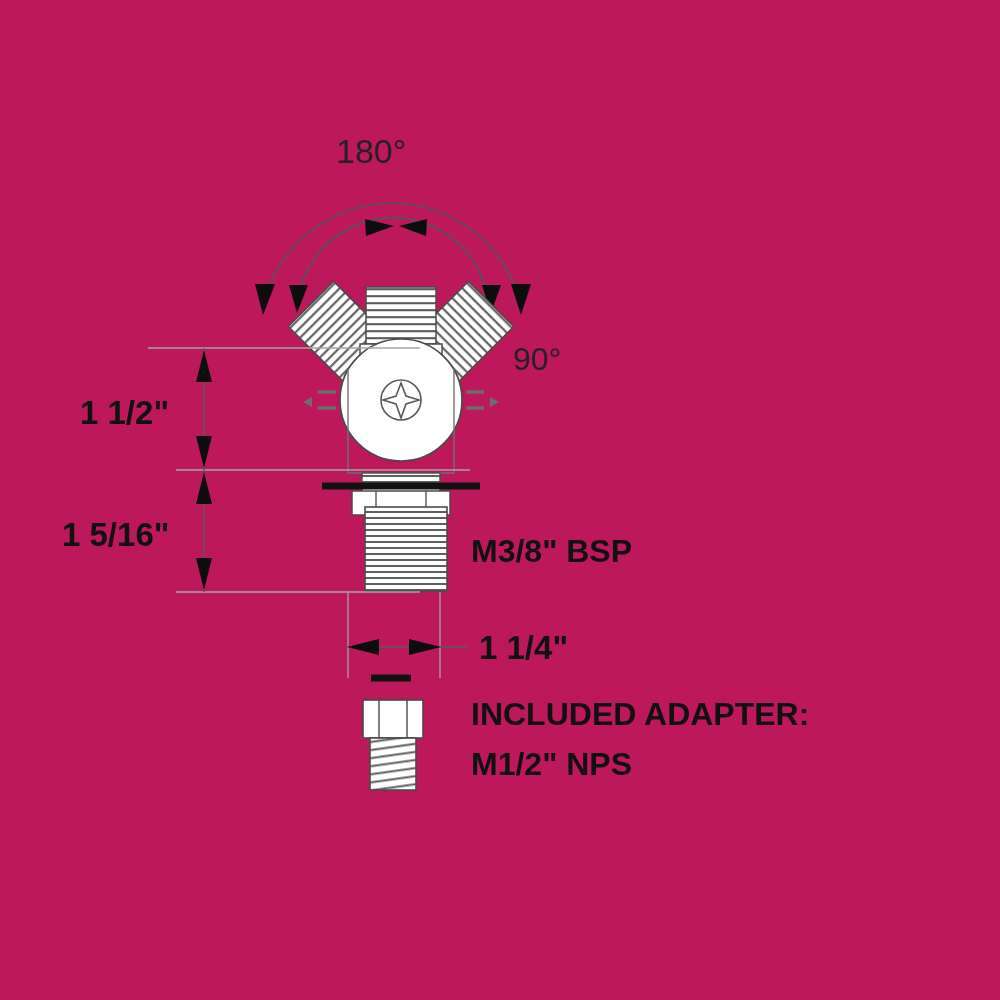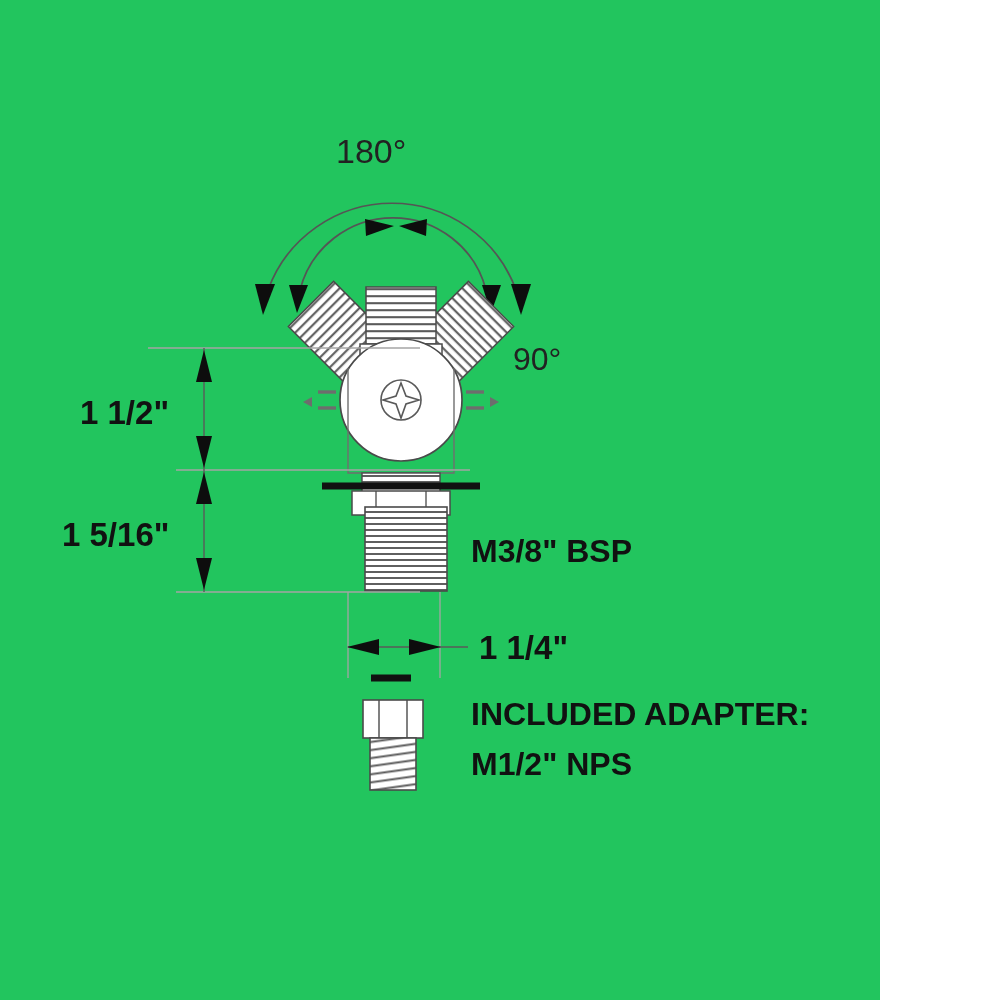--- a/index.html
+++ b/index.html
@@ -9,23 +9,23 @@
     background: #ffffff;
   }
   body {
     width: 1000px;
     height: 1000px;
     font-family: "Liberation Sans", sans-serif;
     overflow: hidden;
   }
   #sheet {
     position: relative;
-    width: 880px;
+    width: 1000px;
     height: 1000px;
-    background: #22c55e;
+    background: #be185d;
     text-decoration: underline;
   }
   #drawing {
     position: absolute;
     top: 0;
     left: 0;
     width: 1000px;
     height: 1000px;
   }
   .dim-text {

